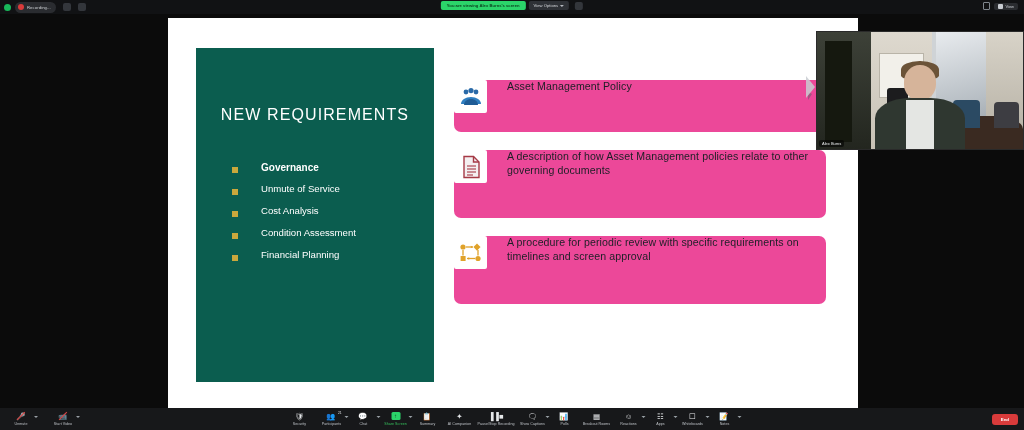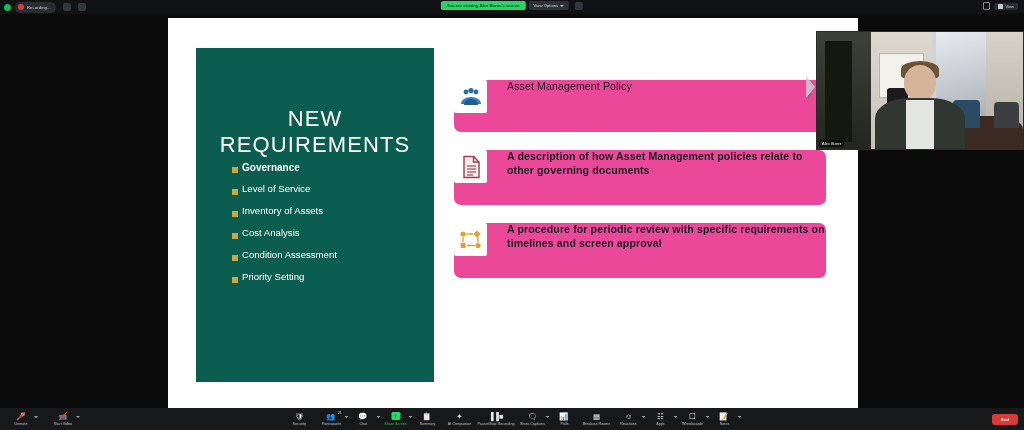--- a/index.html
+++ b/index.html
@@ -59,43 +59,43 @@
     background: #ffffff;
   }
   .slide { position: absolute; inset: 0; background: #fff; }
 
   .teal-panel {
     position: absolute; left: 28px; top: 30px; width: 238px; height: 334px;
     background: #0b5d4f;
   }
   .tp-title {
     position: absolute; left: 0; right: 0; top: 58px; text-align: center;
-    color: #ffffff; font-size: 22px; letter-spacing: 1.1px; font-weight: 400;
+    color: #ffffff; font-size: 16px; letter-spacing: 1.1px; font-weight: 400;
   }
   .tp-list { position: absolute; left: 36px; top: 114px; right: 12px; }
   .tp-item {
-    display: flex; align-items: flex-start; gap: 4px; margin-bottom: 11.4px;
+    display: flex; align-items: flex-start; gap: 23px; margin-bottom: 11.4px;
   }
   .tp-bullet {
     width: 6px; height: 6px; background: #caa83c; flex: 0 0 auto; margin-top: 4.5px;
   }
   .tp-label { color: #ffffff; font-size: 9.6px; line-height: 1.1; }
   .tp-item.active .tp-label { font-weight: bold; font-size: 10px; }
 
   
   .cards {
     position: absolute; left: 286px; top: 62px; width: 372px;
   }
   .card {
     display: flex; align-items: flex-start;
     background: #ec4899; border-radius: 7px;
     height: 52px; margin-bottom: 18px; 
     position: relative;
   }
-  .card.tall { height: 55px; font-weight: bold; }
+  .card.tall { height: 68px; }
   .card-ico {
     width: 33px; height: 33px; background: #ffffff; border-radius: 2px;
     flex: 0 0 auto; display: flex; align-items: center; justify-content: center;
     margin-right: 20px;
   }
   .card-txt {
     font-size: 10.6px; color: #1c1f26; line-height: 1.32; letter-spacing: .1px;
   }
   .cursor-arrow {
     position: absolute; right: 14px; top: 12px;
@@ -230,37 +230,33 @@
       <div class="teal-panel">
         <div class="tp-title">NEW REQUIREMENTS</div>
         <div class="tp-list">
 
           <div class="tp-item active">
             <span class="tp-bullet"></span>
             <span class="tp-label">Governance</span>
           </div>
           <div class="tp-item">
             <span class="tp-bullet"></span>
-            <span class="tp-label">Level of Service</span>
-          </div>
-          <div class="tp-item">
-            <span class="tp-bullet"></span>
-            <span class="tp-label">Inventory of Assets</span>
+            <span class="tp-label">Unmute of Service</span>
           </div>
           <div class="tp-item">
             <span class="tp-bullet"></span>
             <span class="tp-label">Cost Analysis</span>
           </div>
           <div class="tp-item">
             <span class="tp-bullet"></span>
             <span class="tp-label">Condition Assessment</span>
           </div>
           <div class="tp-item">
             <span class="tp-bullet"></span>
-            <span class="tp-label">Priority Setting</span>
+            <span class="tp-label">Financial Planning</span>
           </div>
 
         </div>
       </div>
 
       <div class="cards">
 
         <div class="card">
           <div class="card-ico">
             <svg width="24" height="20" viewBox="0 0 24 20">

